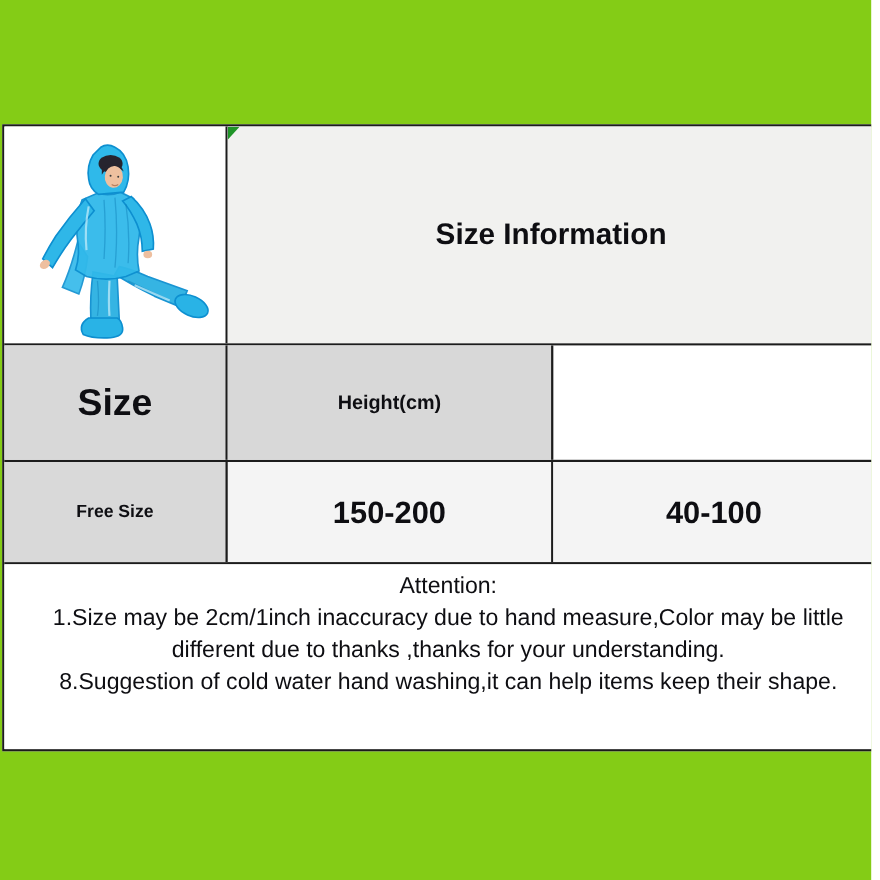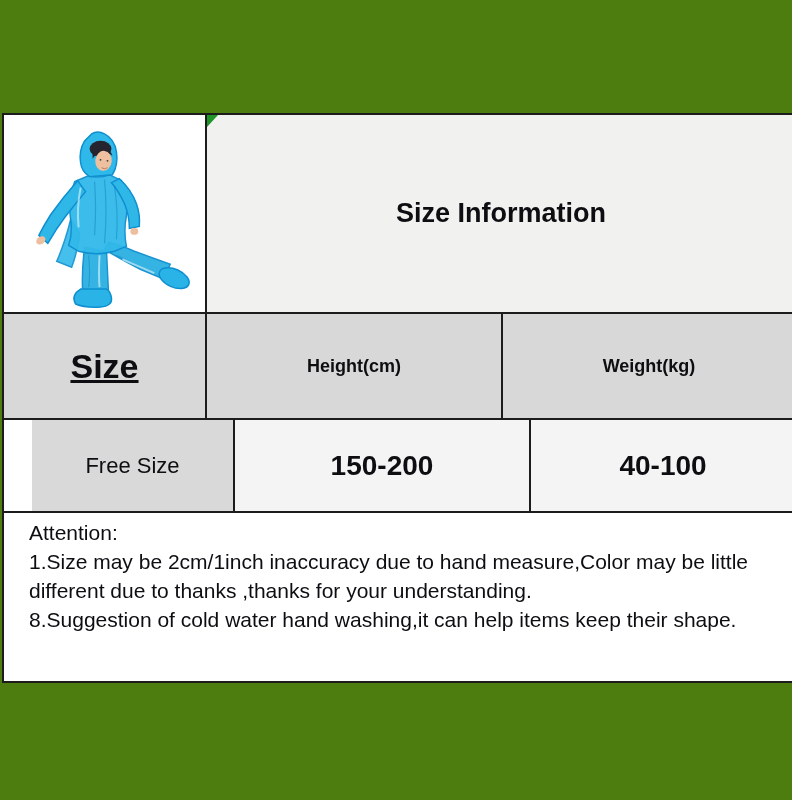--- a/index.html
+++ b/index.html
@@ -1,18 +1,18 @@
 <!DOCTYPE html>
 <html><head>
 <meta charset="utf-8">
 <style>
   html,body{margin:0;padding:0;background:#ffffff;}
   .canvas{
-    position:relative;width:792px;height:800px;background:#4d7c0f;overflow:hidden;
-    font-family:"Liberation Sans",sans-serif;color:#0e0e12;
+    position:relative;width:792px;height:800px;background:#84cc16;overflow:hidden;
+    font-family:"Liberation Sans",sans-serif;color:#0e0e12;text-align:center;
   }
   .size-table{
     position:absolute;left:2px;top:113px;width:795px;height:570px;
     box-sizing:border-box;border:2px solid #1c1c1c;
     display:flex;flex-direction:column;background:#ffffff;
   }
   .trow{display:flex;box-sizing:border-box;border-bottom:2px solid #1c1c1c;}
   .trow.last{border-bottom:none;flex:1;}
   .cell{box-sizing:border-box;display:flex;align-items:center;justify-content:center;
     border-right:2px solid #1c1c1c;position:relative;}
@@ -25,25 +25,25 @@
   .photo-cell{background:#ffffff;overflow:hidden;}
   .title-cell{background:#f1f1ef;}
   .title-text{font-size:27px;font-weight:bold;letter-spacing:0px;}
   .corner-flag{
     position:absolute;left:0;top:0;width:11px;height:12px;background:#1f9427;
     clip-path:polygon(0 0,100% 0,0 100%);
   }
   
   .row2{height:106px;}
   .hdr{background:#d8d8d8;font-weight:bold;}
-  .size-label{font-size:34px;text-decoration:underline;}
+  .size-label{font-size:34px;}
   .col-label{font-size:18px;}
   
   .row3{height:93px;}
-  .key-cell{background:#d9d9d9;font-weight:normal;font-size:22px;margin-left:28px;}
+  .key-cell{background:#d9d9d9;font-weight:bold;font-size:16px;}
   .val-cell{background:#f4f4f4;font-weight:bold;font-size:28px;background-clip:padding-box;}
   
   .attention{background:#ffffff;padding:5px 9px 0 25px;width:100%;box-sizing:border-box;}
   .attention div{font-size:21px;line-height:29px;white-space:nowrap;}
   svg{display:block;}
 </style>
 </head>
 <body>
 
 <div class="canvas">
@@ -97,21 +97,20 @@
       </div>
       <div class="cell c3 lastcol title-cell">
         <span class="corner-flag"></span>
         <span class="title-text">Size Information</span>
       </div>
     </div>
 
     <div class="trow row2">
       <div class="cell c1 hdr size-label">Size</div>
       <div class="cell c2 hdr col-label">Height(cm)</div>
-      <div class="cell c3 lastcol hdr col-label">Weight(kg)</div>
     </div>
 
     <div class="trow row3">
       <div class="cell c1 key-cell">Free Size</div>
       <div class="cell c2 val-cell">150-200</div>
       <div class="cell c3 lastcol val-cell">40-100</div>
     </div>
 
     <div class="trow last">
       <div class="attention">

